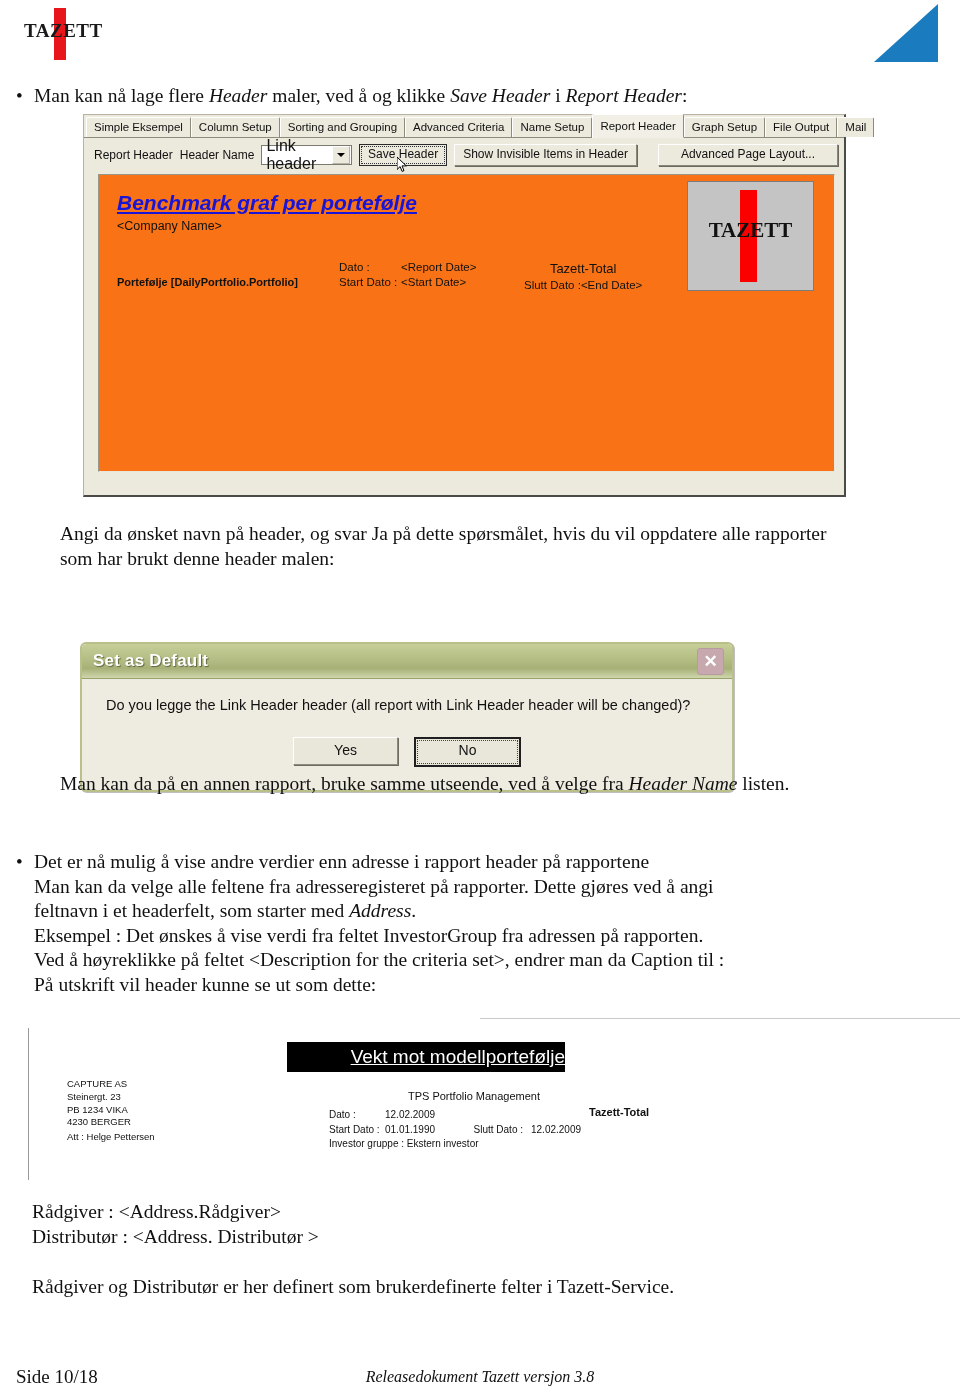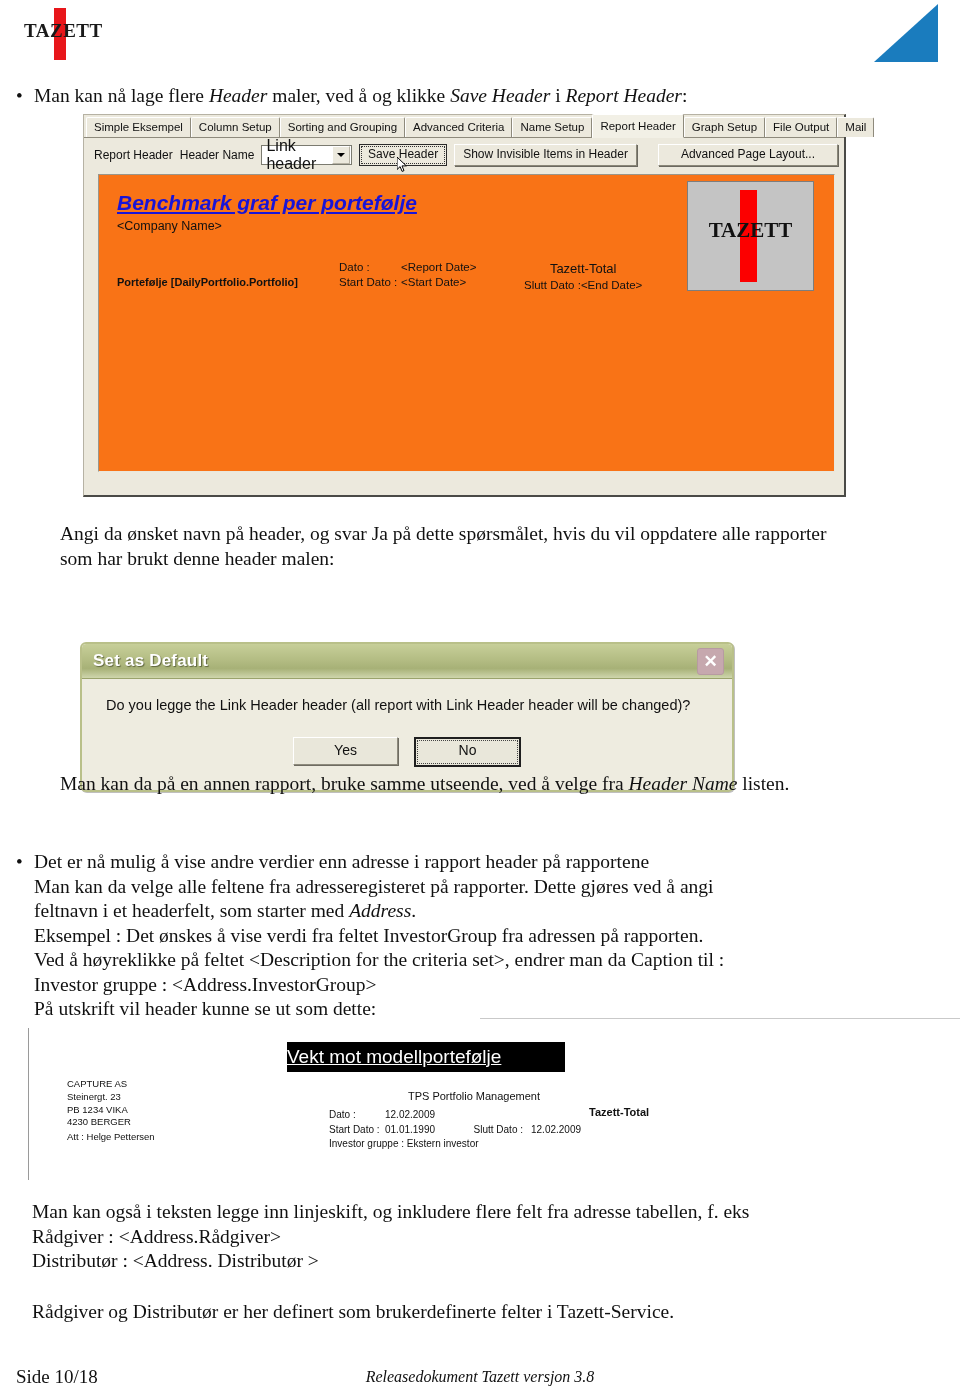--- a/index.html
+++ b/index.html
@@ -251,21 +251,21 @@
     background:#ffffff;
     border-left:1px solid #9a9a9a;
     font-family:"Liberation Sans",sans-serif;
     overflow:hidden;
   }
   .rp2-banner{
     position:absolute;left:258px;top:14px;width:278px;height:30px;
     background:#000;
   }
   .rp2-banner span{
-    display:block;width:100%;text-align:left;line-height:30px;
+    display:block;width:100%;text-align:right;line-height:30px;
     color:#fff;font-size:19px;text-decoration:underline;
     font-family:"Liberation Sans",sans-serif;
   }
   .rp2-addr{
     position:absolute;left:38px;top:50px;
     font-size:9.5px;line-height:1.35;color:#111;
   }
   .rp2-att{
     position:absolute;left:38px;top:103px;
     font-size:9.5px;color:#111;
@@ -402,21 +402,20 @@
 <div id="p-manda" class="para"><span>Man kan da på en annen rapport, bruke samme utseende, ved å velge fra </span><span class="it">Header Name</span><span> listen.</span></div>
 
 <div id="p-det" class="para bullet-row">
   <span class="bullet-dot"></span>
   <span class="bullet-body">
     <div>Det er nå mulig å vise andre verdier enn adresse i rapport header på rapportene</div>
     <div>Man kan da velge alle feltene fra adresseregisteret på rapporter. Dette gjøres ved å angi</div>
     <div><span>feltnavn i et headerfelt, som starter med </span><span class="it">Address</span><span>.</span></div>
     <div>Eksempel : Det ønskes å vise verdi fra feltet InvestorGroup fra adressen på rapporten.</div>
     <div>Ved å høyreklikke på feltet &lt;Description for the criteria set&gt;, endrer man da Caption til :</div>
-    <div>Investor gruppe : &lt;Address.InvestorGroup&gt;</div>
     <div>På utskrift vil header kunne se ut som dette:</div>
   </span>
 </div>
 
 <div class="hr-line"></div>
 
 <div id="win2">
   <div class="rp2-banner">
     <span>Vekt mot modellportefølje</span>
   </div>
@@ -445,21 +444,20 @@
   </div>
   <div class="rp2-total">Tazett-Total</div>
 
   <div class="rp2-inv">
     <span>Investor gruppe :</span>
     <span>Ekstern investor</span>
   </div>
 </div>
 
 <div id="p-bottom" class="para">
-  <div>Man kan også i teksten legge inn linjeskift, og inkludere flere felt fra adresse tabellen, f. eks</div>
   <div>Rådgiver : &lt;Address.Rådgiver&gt;</div>
   <div>Distributør : &lt;Address. Distributør &gt;</div>
   <div style="height:26px;"></div>
   <div>Rådgiver og Distributør er her definert som brukerdefinerte felter i Tazett-Service.</div>
 </div>
 
 <div id="footer">
   <div class="page">Side 10/18</div>
   <div class="center">Releasedokument Tazett versjon 3.8</div>
 </div>

